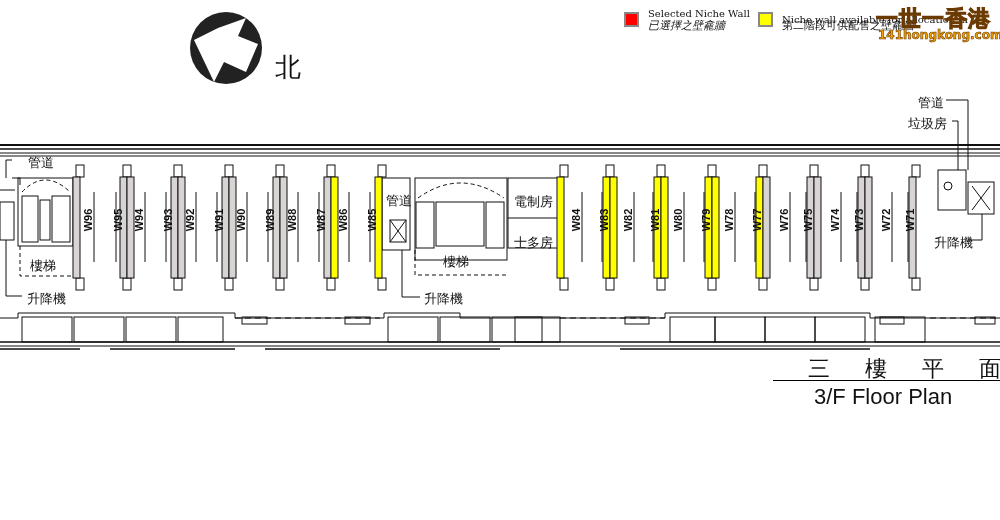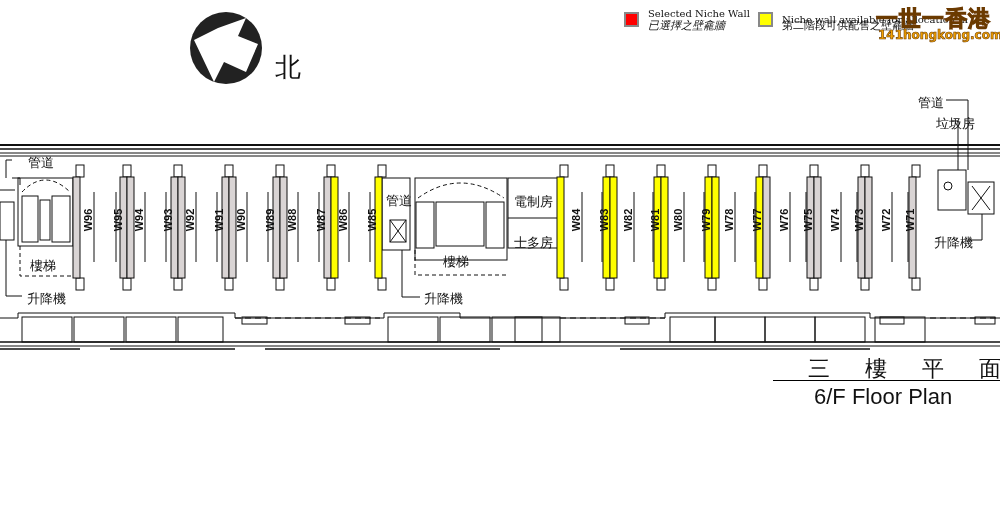--- a/index.html
+++ b/index.html
@@ -261,18 +261,18 @@
 
 <div class="room-label" style="left:28px;top:154px;">管道</div>
 <div class="room-label" style="left:30px;top:257px;">樓梯</div>
 <div class="room-label" style="left:27px;top:290px;">升降機</div>
 <div class="room-label" style="left:386px;top:192px;">管道</div>
 <div class="room-label" style="left:443px;top:253px;">樓梯</div>
 <div class="room-label" style="left:424px;top:290px;">升降機</div>
 <div class="room-label" style="left:514px;top:193px;">電制房</div>
 <div class="room-label" style="left:514px;top:234px;">士多房</div>
 <div class="room-label" style="left:918px;top:94px;">管道</div>
-<div class="room-label" style="left:908px;top:115px;margin-left:28px;">垃圾房</div>
+<div class="room-label" style="left:908px;top:115px;">垃圾房</div>
 <div class="room-label" style="left:934px;top:234px;">升降機</div>
 
 <div class="title-zh">三 樓 平 面 圖</div>
 <div class="title-rule"></div>
-<div class="title-en">6/F Floor Plan</div>
+<div class="title-en">3/F Floor Plan</div>
 
 </body></html>

